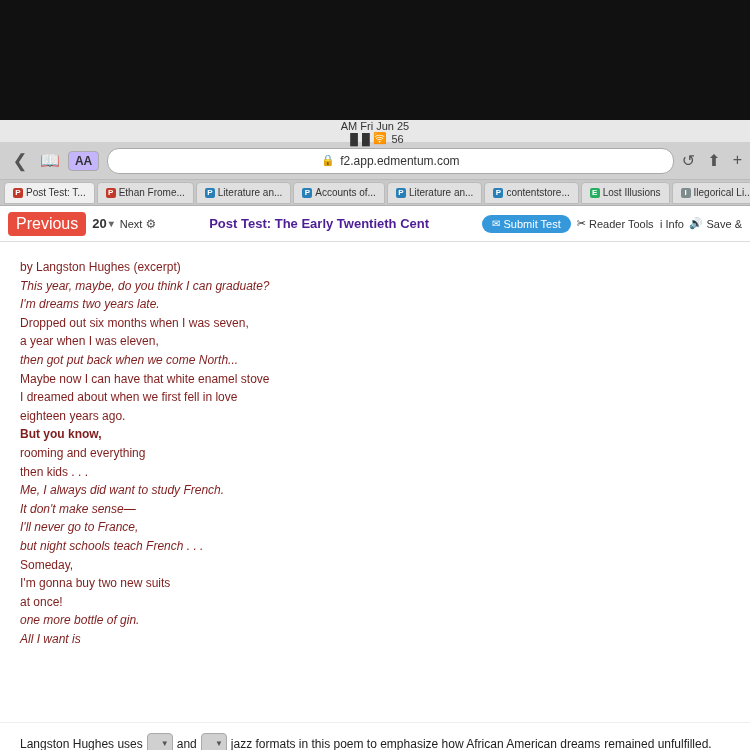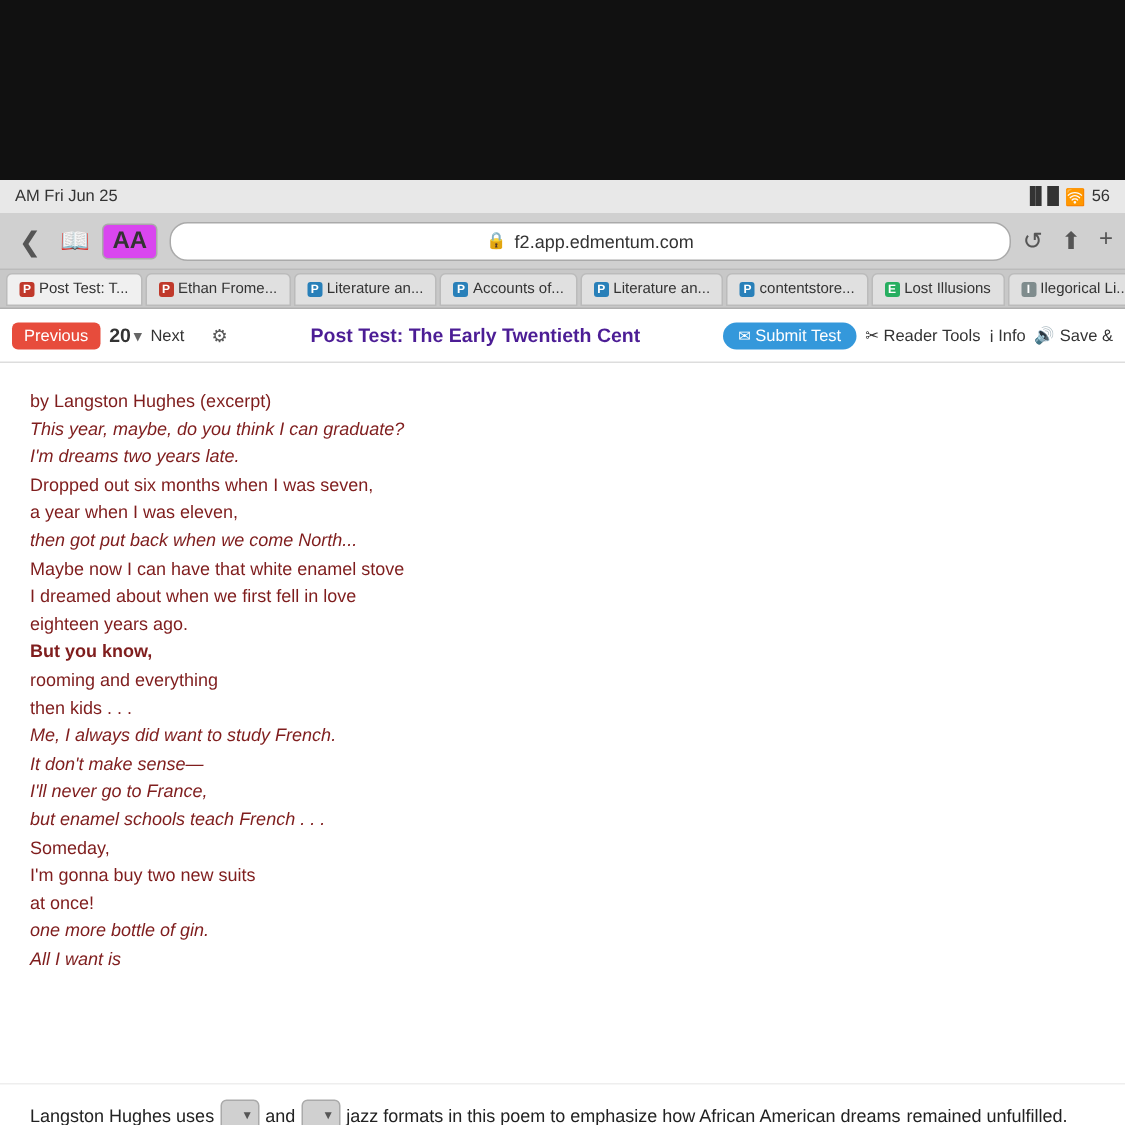--- a/index.html
+++ b/index.html
@@ -27,20 +27,21 @@
     
     .status-bar {
       background: #e8e8e8;
       height: 22px;
       display: flex;
       align-items: center;
       justify-content: space-between;
       padding: 0 10px;
       font-size: 11px;
       color: #333;
+      flex-direction: column;
     }
 
     .status-left {
       display: flex;
       align-items: center;
       gap: 5px;
     }
 
     .status-right {
       display: flex;
@@ -66,25 +67,25 @@
       width: 24px;
       text-align: center;
     }
 
     .browser-book-icon {
       color: #555;
       font-size: 16px;
     }
 
     .aa-btn {
-      background: #d946ef;
+      background: #c4b5fd;
       border: 1px solid #aaa;
       border-radius: 4px;
       padding: 2px 6px;
-      font-size: 16px;
+      font-size: 12px;
       color: #333;
       font-weight: 600;
     }
 
     .url-bar {
       flex: 1;
       background: #fff;
       border: 1px solid #aaa;
       border-radius: 12px;
       height: 26px;
@@ -166,42 +167,42 @@
       border-bottom: 1px solid #ddd;
       font-size: 11px;
     }
 
     .nav-prev-btn {
       background: #e74c3c;
       color: #fff;
       border: none;
       border-radius: 4px;
       padding: 3px 8px;
-      font-size: 11px;
+      font-size: 16px;
       font-weight: 500;
     }
 
     .question-num {
       display: flex;
       align-items: center;
       gap: 2px;
       font-size: 13px;
       font-weight: 600;
       color: #333;
     }
 
     .dropdown-arrow {
       font-size: 10px;
       color: #666;
     }
 
     .nav-next-btn {
       display: flex;
       align-items: center;
-      gap: 18px;
+      gap: 3px;
       font-size: 11px;
       color: #333;
       font-weight: 500;
     }
 
     .gear-icon { color: #555; font-size: 12px; }
 
     .nav-title {
       flex: 1;
       text-align: center;
@@ -424,21 +425,21 @@
       <div class="italic">then got put back when we come North...</div>
       <div>Maybe now I can have that white enamel stove</div>
       <div>I dreamed about when we first fell in love</div>
       <div>eighteen years ago.</div>
       <div class="bold">But you know,</div>
       <div>rooming and everything</div>
       <div>then kids . . .</div>
       <div class="italic">Me, I always did want to study French.</div>
       <div class="italic">It don't make sense—</div>
       <div class="italic">I'll never go to France,</div>
-      <div class="italic">but enamel schools teach French . . .</div>
+      <div class="italic">but night schools teach French . . .</div>
       <div>Someday,</div>
       <div>I'm gonna buy two new suits</div>
       <div>at once!</div>
       <div class="italic">one more bottle of gin.</div>
       <div class="italic">All I want is</div>
     </div>
   </div>
 
   <div class="question-area">
     <div class="question-text">

